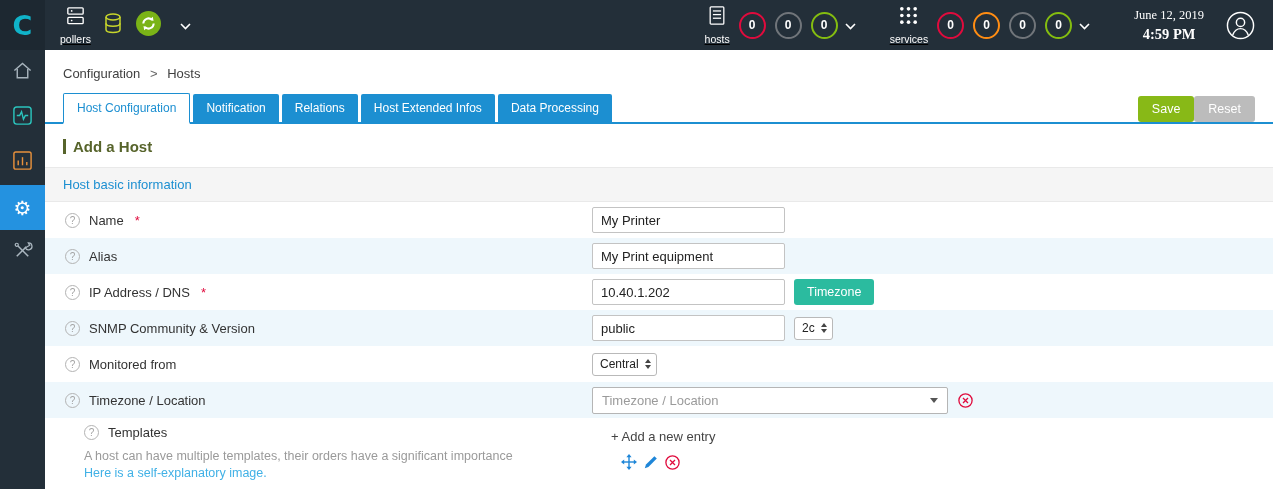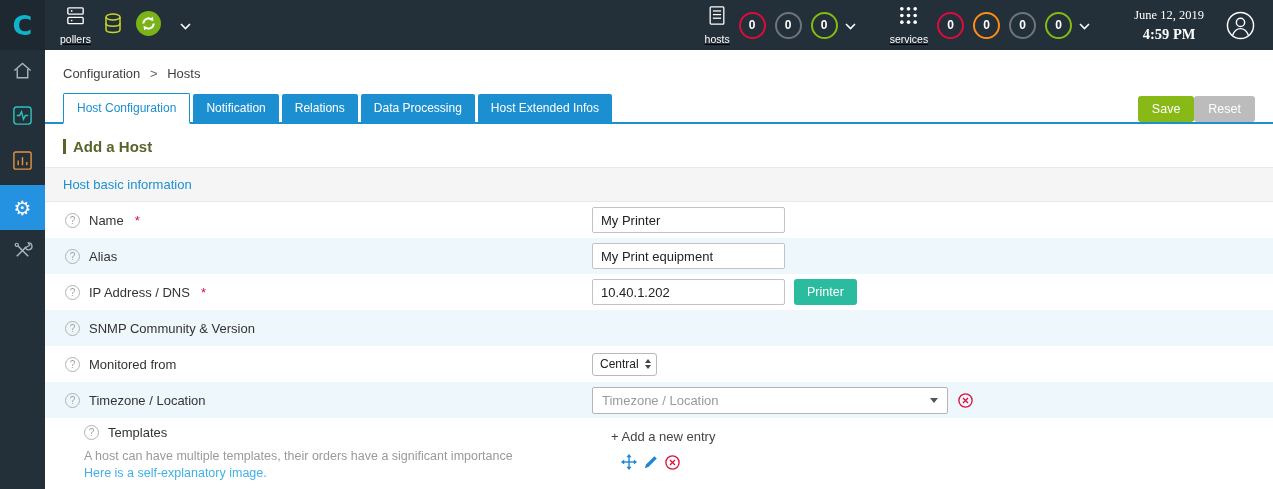--- a/index.html
+++ b/index.html
@@ -246,22 +246,22 @@
       <div class="breadcrumb">
         <span class="crumb">Configuration</span>
         <span class="sep">&gt;</span>
         <span class="crumb">Hosts</span>
       </div>
 
       <div class="tabrow">
         <div class="tab active">Host Configuration</div>
         <div class="tab inactive">Notification</div>
         <div class="tab inactive">Relations</div>
+        <div class="tab inactive">Host Extended Infos</div>
         <div class="tab inactive">Data Processing</div>
-        <div class="tab inactive">Host Extended Infos</div>
         <div class="tab-actions">
           <button class="btn btn-save">Save</button>
           <button class="btn btn-reset">Reset</button>
         </div>
       </div>
 
       <div class="page-title">
         <span class="title-bar"></span>
         <span class="title-text">Add a Host</span>
       </div>
@@ -291,28 +291,35 @@
         </div>
 
         <div class="form-row">
           <div class="label-cell">
             <span class="help-icon"></span>
             <span>IP Address / DNS</span>
             <span class="req">*</span>
           </div>
           <div class="value-cell">
             <input type="text" class="text" value="10.40.1.202" style="">
-            <button class="btn btn-resolve">Printer</button>
+            <button class="btn btn-resolve">Timezone</button>
           </div>
         </div>
 
         <div class="form-row row-alt">
           <div class="label-cell">
             <span class="help-icon"></span>
             <span>SNMP Community &amp; Version</span>
+          </div>
+          <div class="value-cell">
+            <input type="text" class="text" value="public" style="">
+            <div class="mini-select ml">
+              <span>2c</span>
+              <span class="spin"></span>
+            </div>
           </div>
         </div>
 
         <div class="form-row">
           <div class="label-cell">
             <span class="help-icon"></span>
             <span>Monitored from</span>
           </div>
           <div class="value-cell">
             <div class="mini-select">

